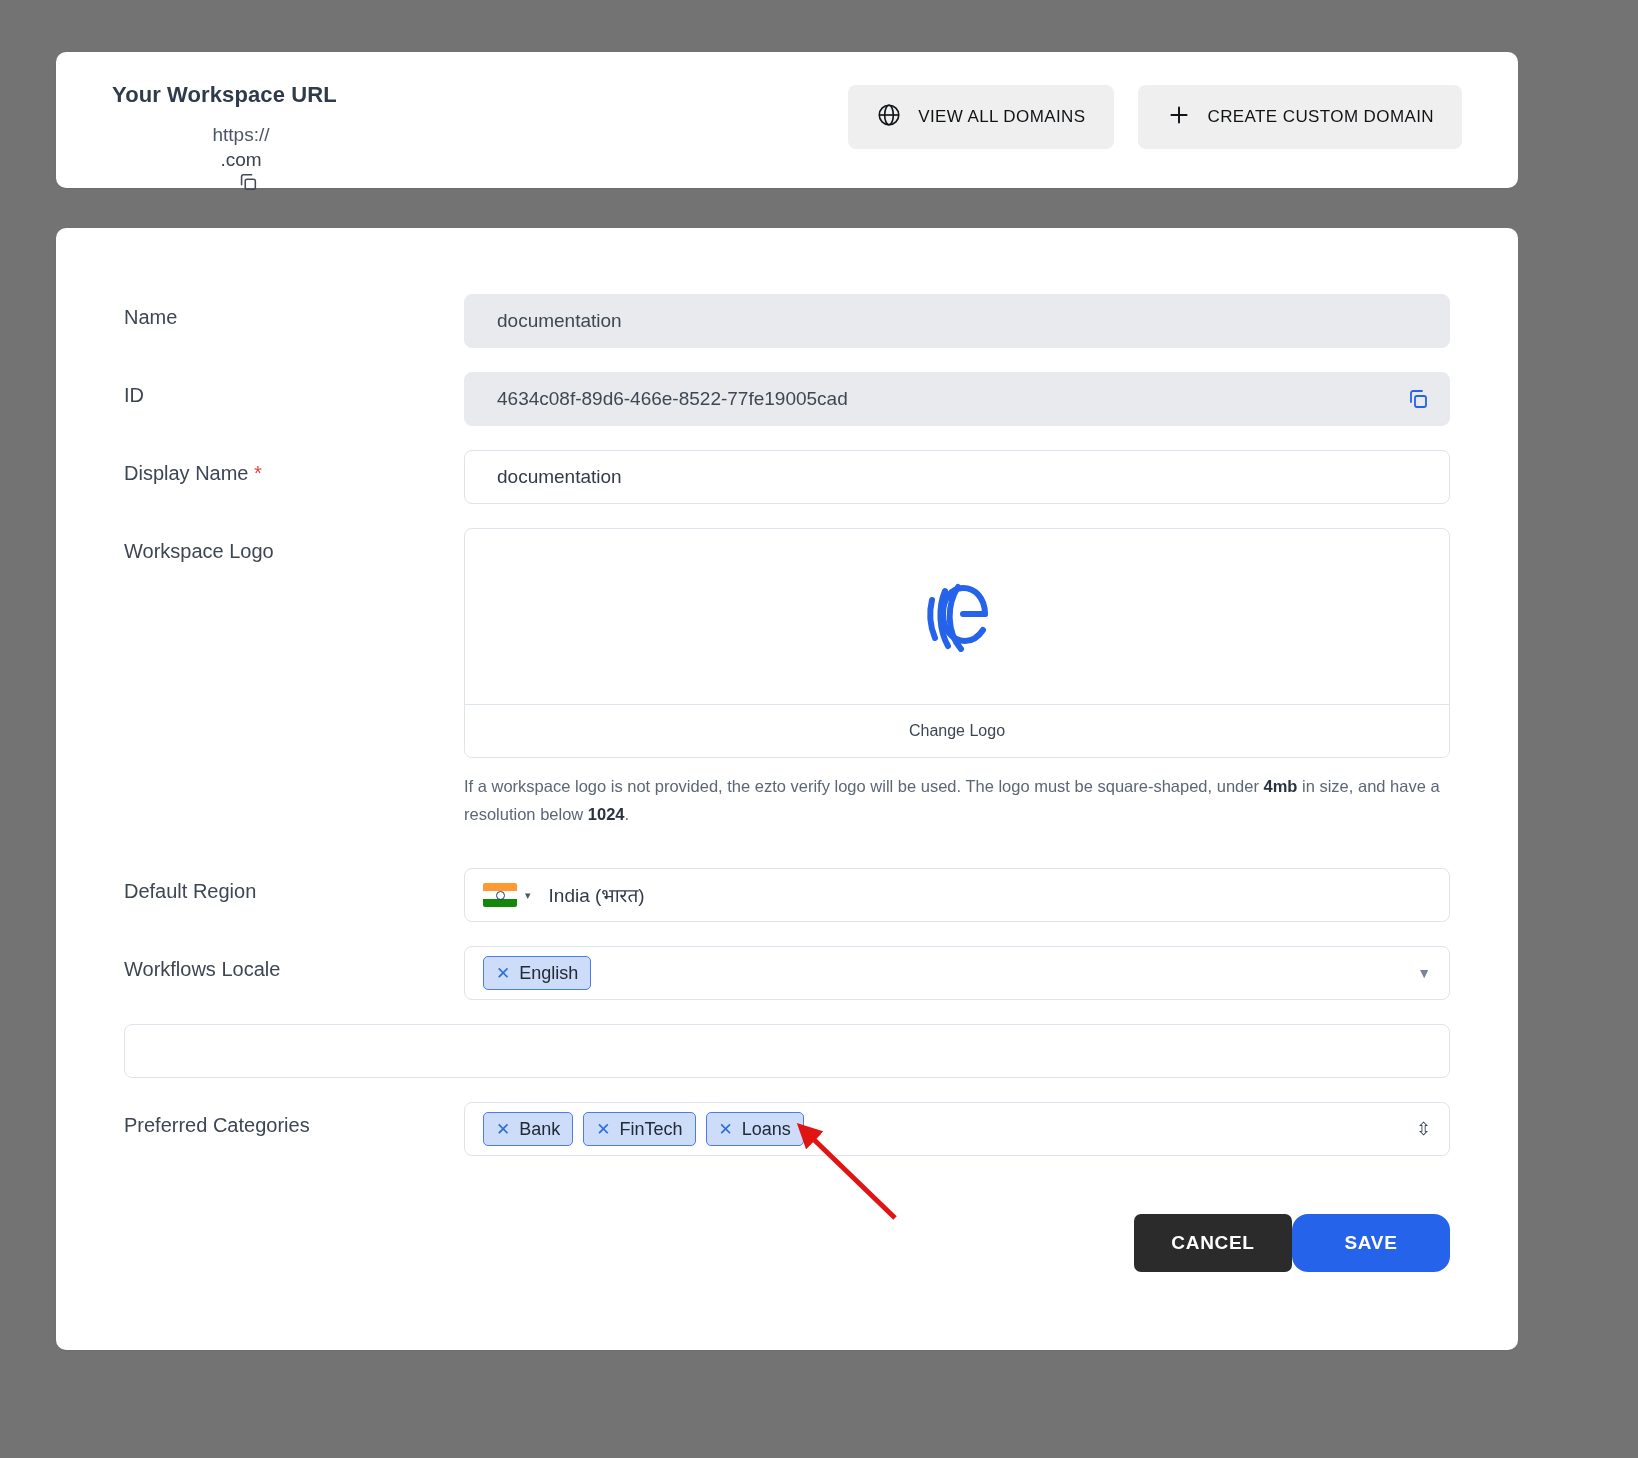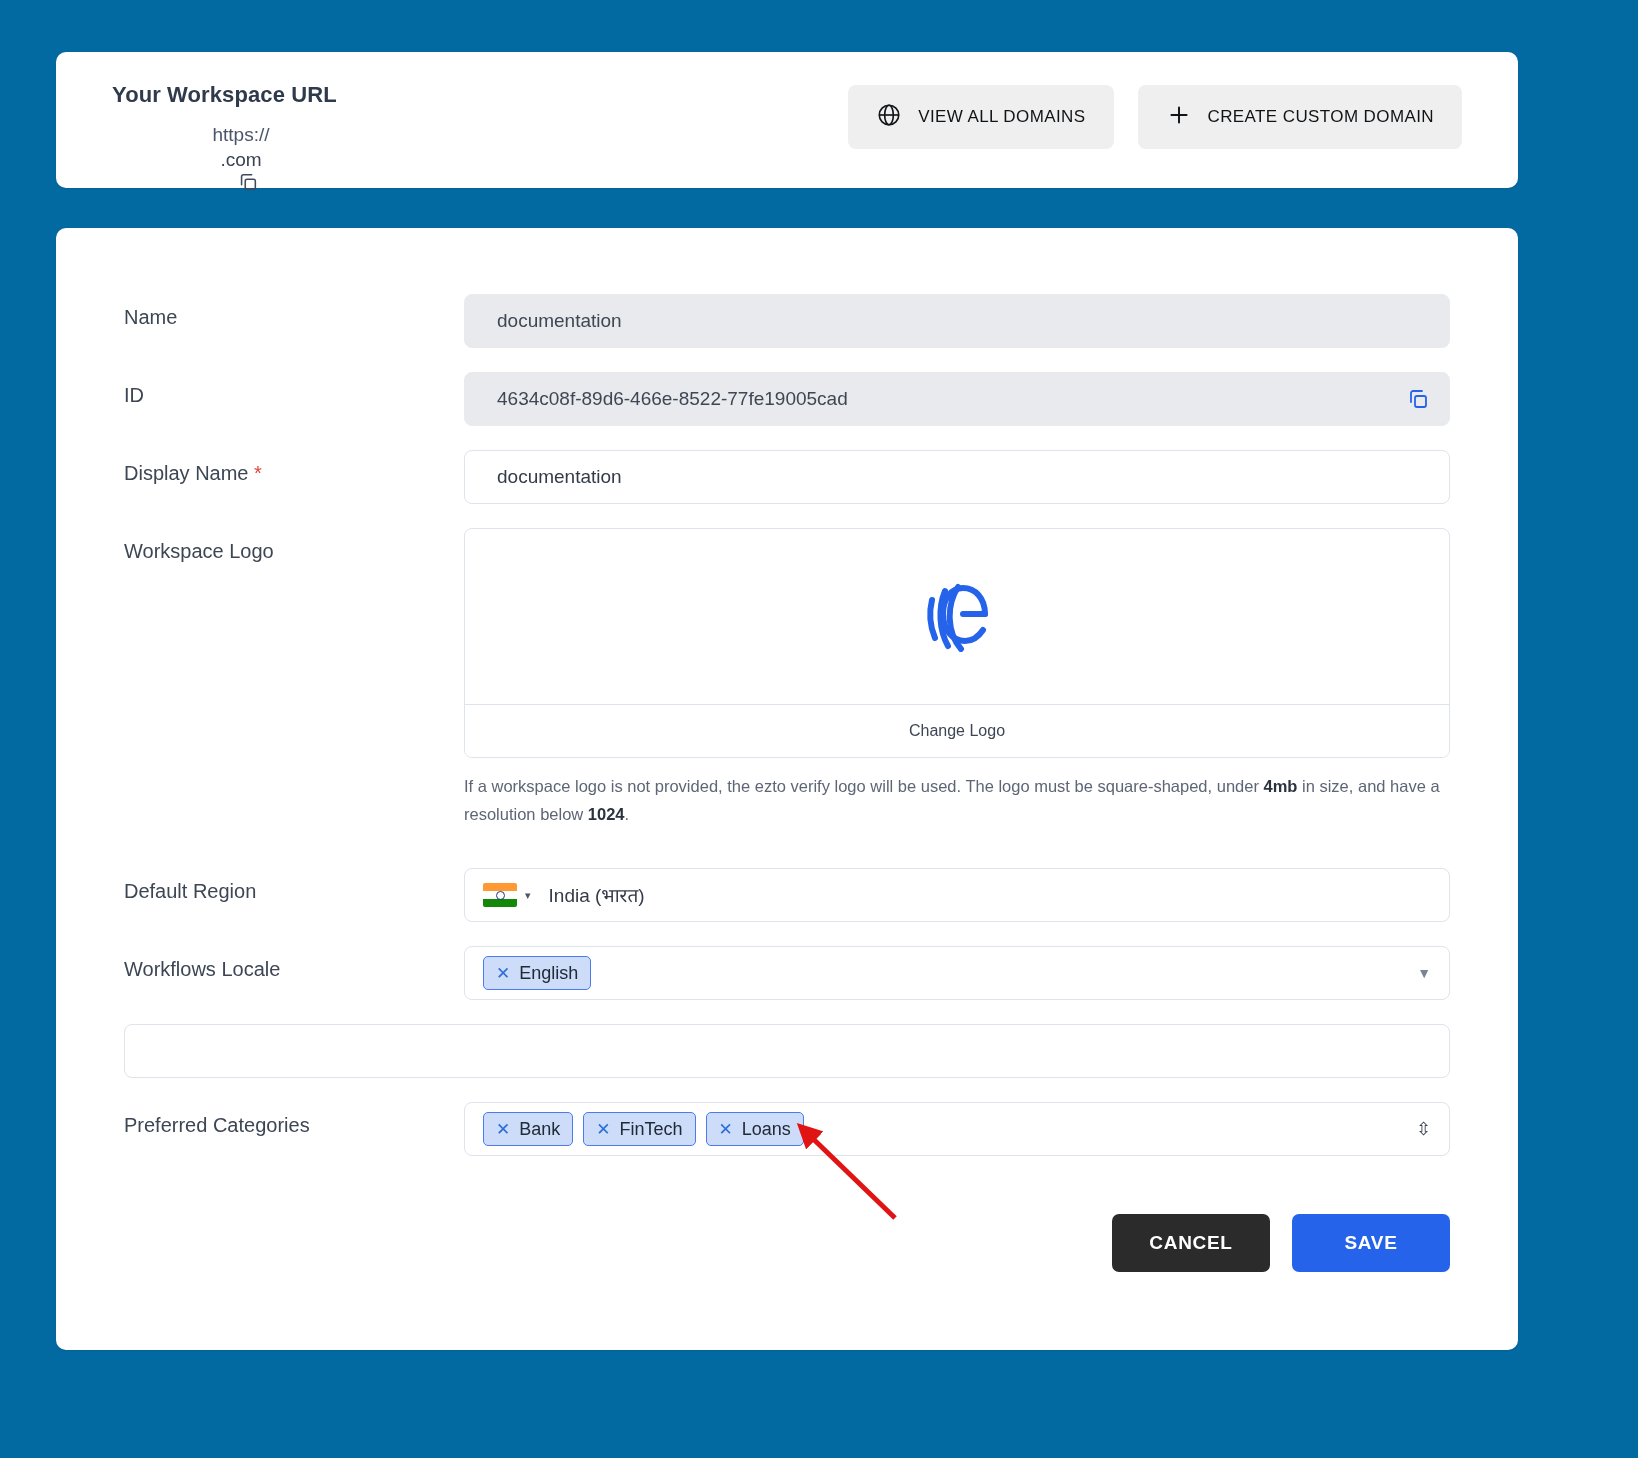--- a/index.html
+++ b/index.html
@@ -6,21 +6,21 @@
   html, body {
     margin: 0;
     padding: 0;
     background: #f4f5f7;
     font-family: "Liberation Sans", sans-serif;
   }
   .page {
     width: 1638px;
     height: 1458px;
     position: relative;
-    background: #0369a1;
+    background: #737373;
     overflow: hidden;
   }
 
   
   .url-card {
     position: absolute;
     left: 56px;
     top: 52px;
     width: 1462px;
     height: 136px;
@@ -273,36 +273,35 @@
     font-size: 18px;
     line-height: 1;
   }
 
   
   .footer {
     position: absolute;
     right: 68px;
     bottom: 78px;
     display: flex;
-    gap: 22px;
   }
   .btn {
     height: 58px;
     min-width: 158px;
     border: none;
     border-radius: 7px;
     font-family: "Liberation Sans", sans-serif;
     font-size: 19px;
     font-weight: 700;
     letter-spacing: .7px;
     color: #fff;
     cursor: pointer;
   }
   .btn-cancel { background: #2b2b2b; }
-  .btn-save { background: #2563eb; }
+  .btn-save { background: #2563eb; border-radius: 16px; }
 
   
   .annotation {
     position: absolute;
     left: 790px;
     top: 1118px;
     pointer-events: none;
   }
 </style>
 </head>

